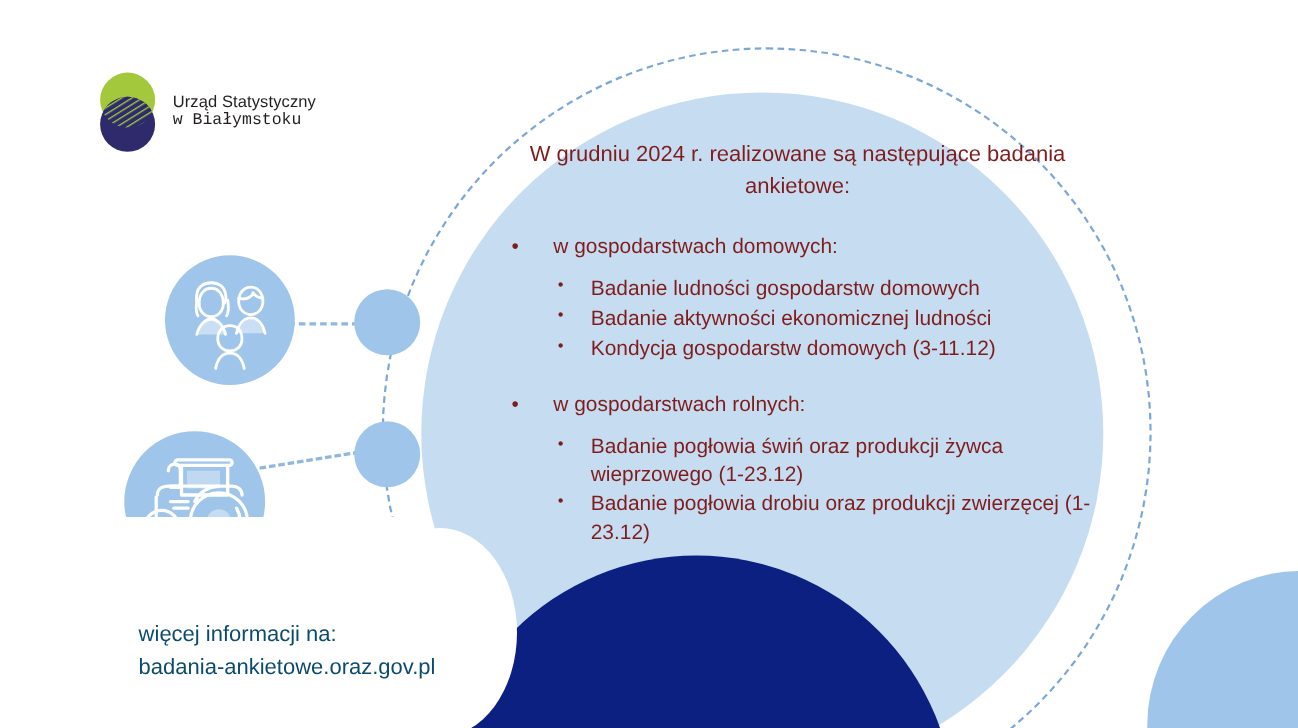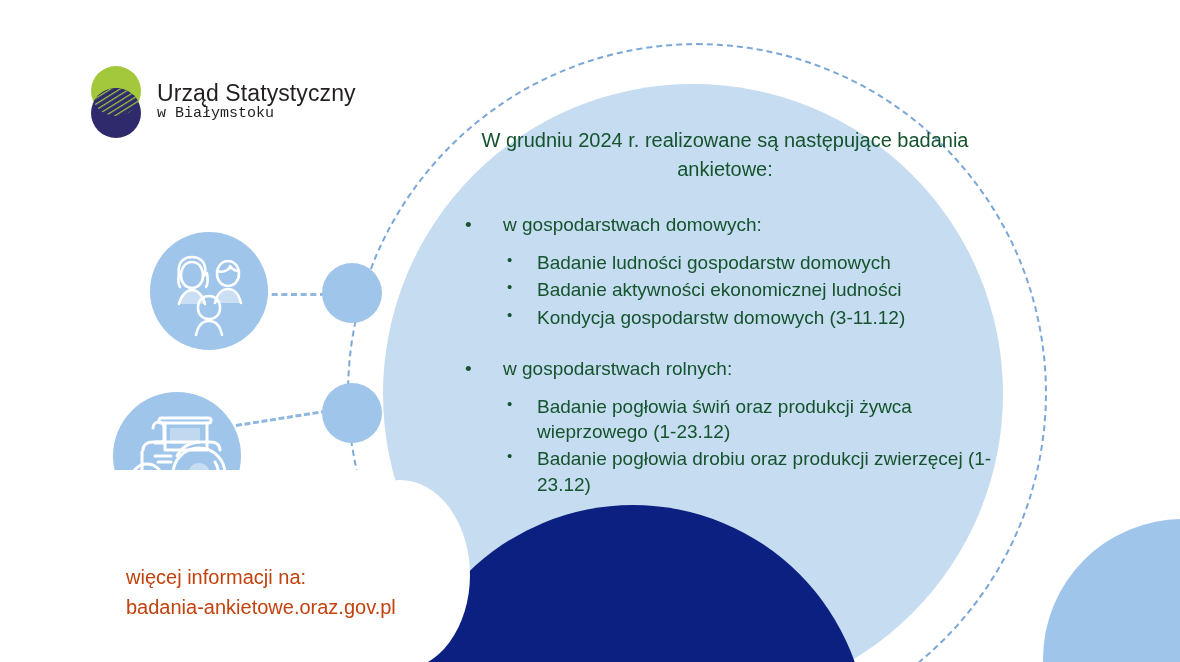--- a/index.html
+++ b/index.html
@@ -125,39 +125,39 @@
     background: #ffffff;
     display: flex;
     align-items: center;
   }
   .logo-mark { width: 62px; height: 78px; flex: 0 0 auto; }
   .logo-text {
     margin-left: 10px;
     line-height: 1.12;
   }
   .logo-line1 {
-    font-size: 23px;
+    font-size: 15px;
     color: #231f20;
     letter-spacing: .1px;
     white-space: nowrap;
   }
   .logo-line2 {
     font-size: 15px;
     color: #231f20;
     white-space: nowrap;
     font-family: Liberation Mono, monospace;
   }
 
   
   .content {
     position: absolute;
     left: 455px;
     top: 126px;
     width: 540px;
-    color: #14532d;
+    color: #7f1d1d;
   }
   .headline {
     text-align: center;
     font-size: 20px;
     line-height: 1.45;
     margin: 0 0 30px 0;
     padding: 0 18px;
   }
   .group { margin-bottom: 6px; }
   .group-title {
@@ -192,21 +192,21 @@
   }
   .group-spacer { height: 22px; }
 
   
   .footer {
     position: absolute;
     left: 126px;
     top: 562px;
     font-size: 20px;
     line-height: 1.5;
-    color: #c2410c;
+    color: #0c4a6e;
     white-space: nowrap;
   }
 </style>
 </head>
 <body>
 
 <div id="poster">
 
   <div class="circle-dashed"></div>
   <div class="circle-main"></div>

